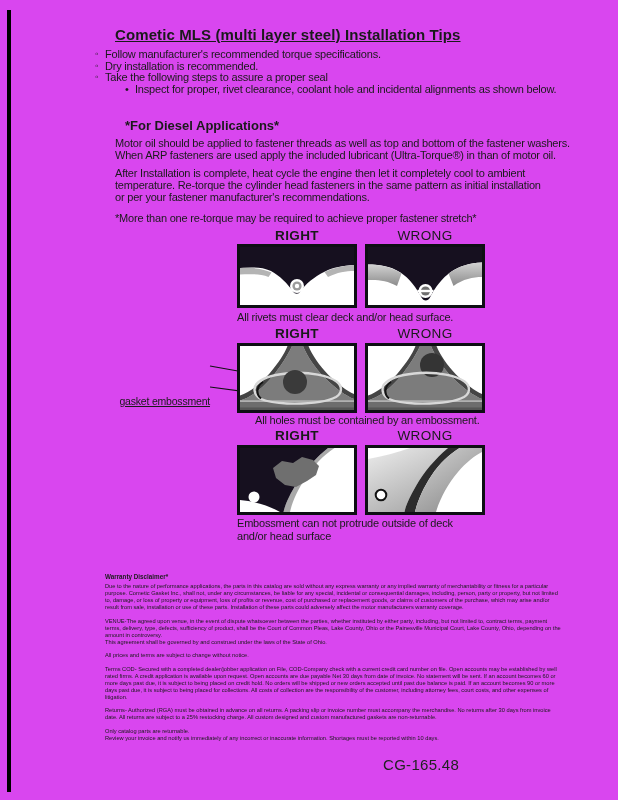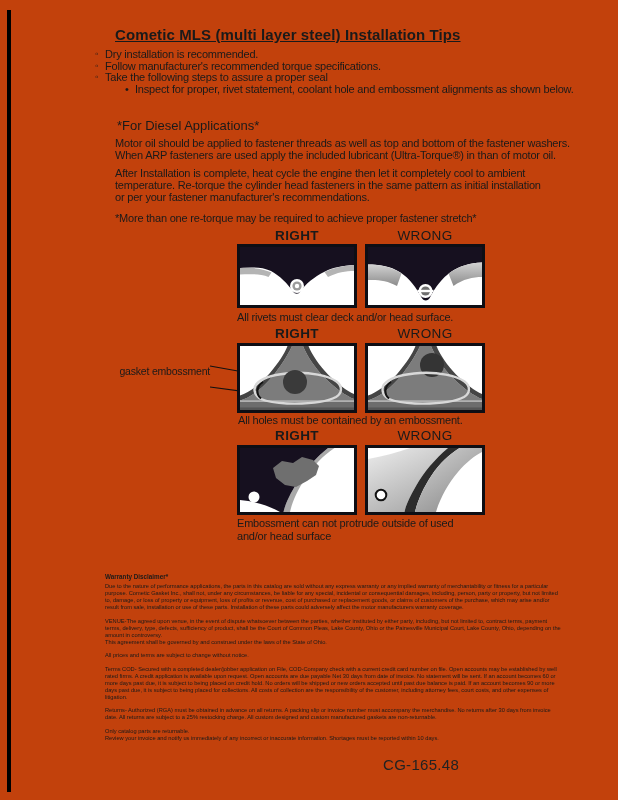--- a/index.html
+++ b/index.html
@@ -1,64 +1,64 @@
 <!DOCTYPE html>
 <html><head>
 <meta charset="utf-8">
 <style>
   html,body{margin:0;padding:0;background:#fff;}
-  .page{position:relative;width:618px;height:800px;background:#c2410c;
+  .page{position:relative;width:618px;height:800px;background:#d946ef;
         font-family:"Liberation Sans", sans-serif;color:#1a1a1a;overflow:hidden;}
   .scan-bar{position:absolute;left:7px;top:10px;width:4px;height:782px;background:#000;}
   .title{position:absolute;left:115px;top:26px;margin:0;font-size:15px;font-weight:bold;
          text-decoration:underline;letter-spacing:0.1px;white-space:nowrap;}
   .bullets{position:absolute;left:95px;top:49px;font-size:11px;line-height:11.6px;
            letter-spacing:-0.2px;}
   .b{position:relative;padding-left:10px;white-space:nowrap;}
   .b::before{content:"◦";position:absolute;left:0;top:-1px;font-size:10px;}
   .sb{position:relative;margin-left:30px;padding-left:10px;white-space:nowrap;}
   .sb::before{content:"•";position:absolute;left:0;top:0;font-size:11px;}
-  .section-head{position:absolute;left:117px;top:118px;margin:0;font-size:13px;font-weight:normal;}
+  .section-head{position:absolute;left:125px;top:118px;margin:0;font-size:13px;font-weight:bold;}
   .para{position:absolute;left:115px;width:490px;font-size:11px;line-height:12.2px;
         letter-spacing:-0.2px;white-space:pre-line;}
   .para1{top:137px;} .para2{top:167px;} .note{top:212px;}
   .lbl{position:absolute;width:120px;text-align:center;font-size:13.5px;letter-spacing:0.4px;}
   .lblL{left:237px;font-weight:bold;} .lblR{left:365px;}
   .row1lbl{top:228px;} .row2lbl{top:326px;} .row3lbl{top:428px;}
   .dbox{position:absolute;width:120px;box-sizing:border-box;border:3px solid #0e0e14;
         background:#fff;overflow:hidden;}
   .boxL{left:237px;} .boxR{left:365px;}
   .row1box{top:244px;height:64px;} .row2box{top:343px;height:70px;} .row3box{top:445px;height:70px;}
   .dbox svg{display:block;}
   .cap{position:absolute;font-size:11px;letter-spacing:-0.2px;white-space:pre-line;line-height:12.5px;}
-  .cap1{left:237px;top:311px;} .cap2{left:238px;top:414px;} .cap3{left:237px;top:517px;}
+  .cap1{left:237px;top:311px;} .cap2{left:255px;top:414px;} .cap3{left:237px;top:517px;}
   .ann{position:absolute;left:40px;width:170px;text-align:right;font-size:10.5px;
        line-height:11.5px;letter-spacing:-0.2px;white-space:pre-line;}
-  .ann1{top:344px;} .ann2{top:366px;}
+  .ann1{top:344px;} .ann2{top:396px;text-decoration:underline;}
   .leaders{position:absolute;left:205px;top:355px;width:100px;height:45px;}
   .disc-head{position:absolute;left:105px;top:573px;margin:0;font-size:6.3px;font-weight:bold;}
   .disc{position:absolute;left:105px;top:583px;width:456px;font-size:5.7px;line-height:7px;
         letter-spacing:0;}
   .disc p{margin:0 0 6.5px 0;white-space:pre-line;}
   .pageno{position:absolute;left:383px;top:756px;font-size:15px;letter-spacing:0.3px;color:#222;}
 </style>
 </head>
 <body>
 
 <div class="page">
 
   <div class="scan-bar"></div>
 
   <h1 class="title">Cometic MLS (multi layer steel) Installation Tips</h1>
 
   <div class="bullets">
+    <div class="b">Follow manufacturer's recommended torque specifications.</div>
     <div class="b">Dry installation is recommended.</div>
-    <div class="b">Follow manufacturer's recommended torque specifications.</div>
     <div class="b">Take the following steps to assure a proper seal</div>
-    <div class="sb">Inspect for proper, rivet statement, coolant hole and embossment alignments as shown below.</div>
+    <div class="sb">Inspect for proper, rivet clearance, coolant hole and incidental alignments as shown below.</div>
   </div>
 
   <h2 class="section-head">*For Diesel Applications*</h2>
   <div class="para para1">Motor oil should be applied to fastener threads as well as top and bottom of the fastener washers.
 When ARP fasteners are used apply the included lubricant (Ultra-Torque®) in than of motor oil.</div>
   <div class="para para2">After Installation is complete, heat cycle the engine then let it completely cool to ambient
 temperature. Re-torque the cylinder head fasteners in the same pattern as initial installation
 or per your fastener manufacturer's recommendations.</div>
   <div class="para note">*More than one re-torque may be required to achieve proper fastener stretch*</div>
 
@@ -165,21 +165,21 @@
         </linearGradient>
       </defs>
       <rect width="114" height="64" fill="#ffffff"></rect>
       <path d="M0,11 C15,8.5 29,4.5 42,0 H80 C66.5,11.5 56,24 48,38 C42,48.5 38,56.5 36.5,64 H0 Z" fill="url(#gw3)"></path>
       <path d="M80,0 C66.5,11.5 56,24 48,38 C42,48.5 38,56.5 36.5,64 H47 C49.5,53 55.5,39.5 63.5,27.5 C71.5,15.5 81.5,6 91.5,0 Z" fill="#2c2c2c"></path>
       <path d="M91.5,0 C81.5,6 71.5,15.5 63.5,27.5 C55.5,39.5 49.5,53 47,64 H68 C72,50.5 80,35.5 90,24 C98,14.5 107,7.5 114,4 V0 Z" fill="url(#gw3b)"></path>
       <circle cx="13" cy="47" r="5.3" fill="#ffffff" stroke="#121212" stroke-width="2"></circle>
     </svg>
   </div>
 
-  <div class="cap cap3">Embossment can not protrude outside of used
+  <div class="cap cap3">Embossment can not protrude outside of deck
 and/or head surface</div>
 
   <h3 class="disc-head">Warranty Disclaimer*</h3>
   <div class="disc">
     <p>Due to the nature of performance applications, the parts in this catalog are sold without any express warranty or any implied warranty of merchantability or fitness for a particular purpose.  Cometic Gasket Inc., shall not, under any circumstances, be liable for any special, incidental or consequential damages, including, person, party or property, but not limited to, damage, or loss of property or equipment, loss of profits or revenue, cost of purchased or replacement goods, or claims of customers of the purchase, which may arise and/or result from sale, installation or use of these parts.  Installation of these parts could adversely affect the motor manufacturers warranty coverage.</p>
     <p>VENUE-The agreed upon venue, in the event of dispute whatsoever between the parties, whether instituted by either party, including, but not limited to, contract terms, payment terms, delivery, type, defects, sufficiency of product, shall be the Court of Common Pleas, Lake County, Ohio or the Painesville Municipal Court, Lake County, Ohio, depending on the amount in controversy.
 This agreement shall be governed by and construed under the laws of the State of Ohio.</p>
     <p>All prices and terms are subject to change without notice.</p>
     <p>Terms COD- Secured with a completed dealer/jobber application on File, COD-Company check with a current credit card number on file.  Open accounts may be established by well rated firms.  A credit application is available upon request.  Open accounts are due payable Net 30 days from date of invoice.  No statement will be sent.  If an account becomes 60 or more days past due, it is subject to being placed on credit hold.  No orders will be shipped or new orders accepted until past due balance is paid.  If an account becomes 90 or more days past due, it is subject to being placed for collections.  All costs of collection are the responsibility of the customer, including attorney fees, court costs, and other expenses of litigation.</p>
     <p>Returns- Authorized (RGA) must be obtained in advance on all returns.  A packing slip or invoice number must accompany the merchandise.  No returns after 30 days from invoice date.  All returns are subject to a 25% restocking charge.  All custom designed and custom manufactured gaskets are non-returnable.</p>

